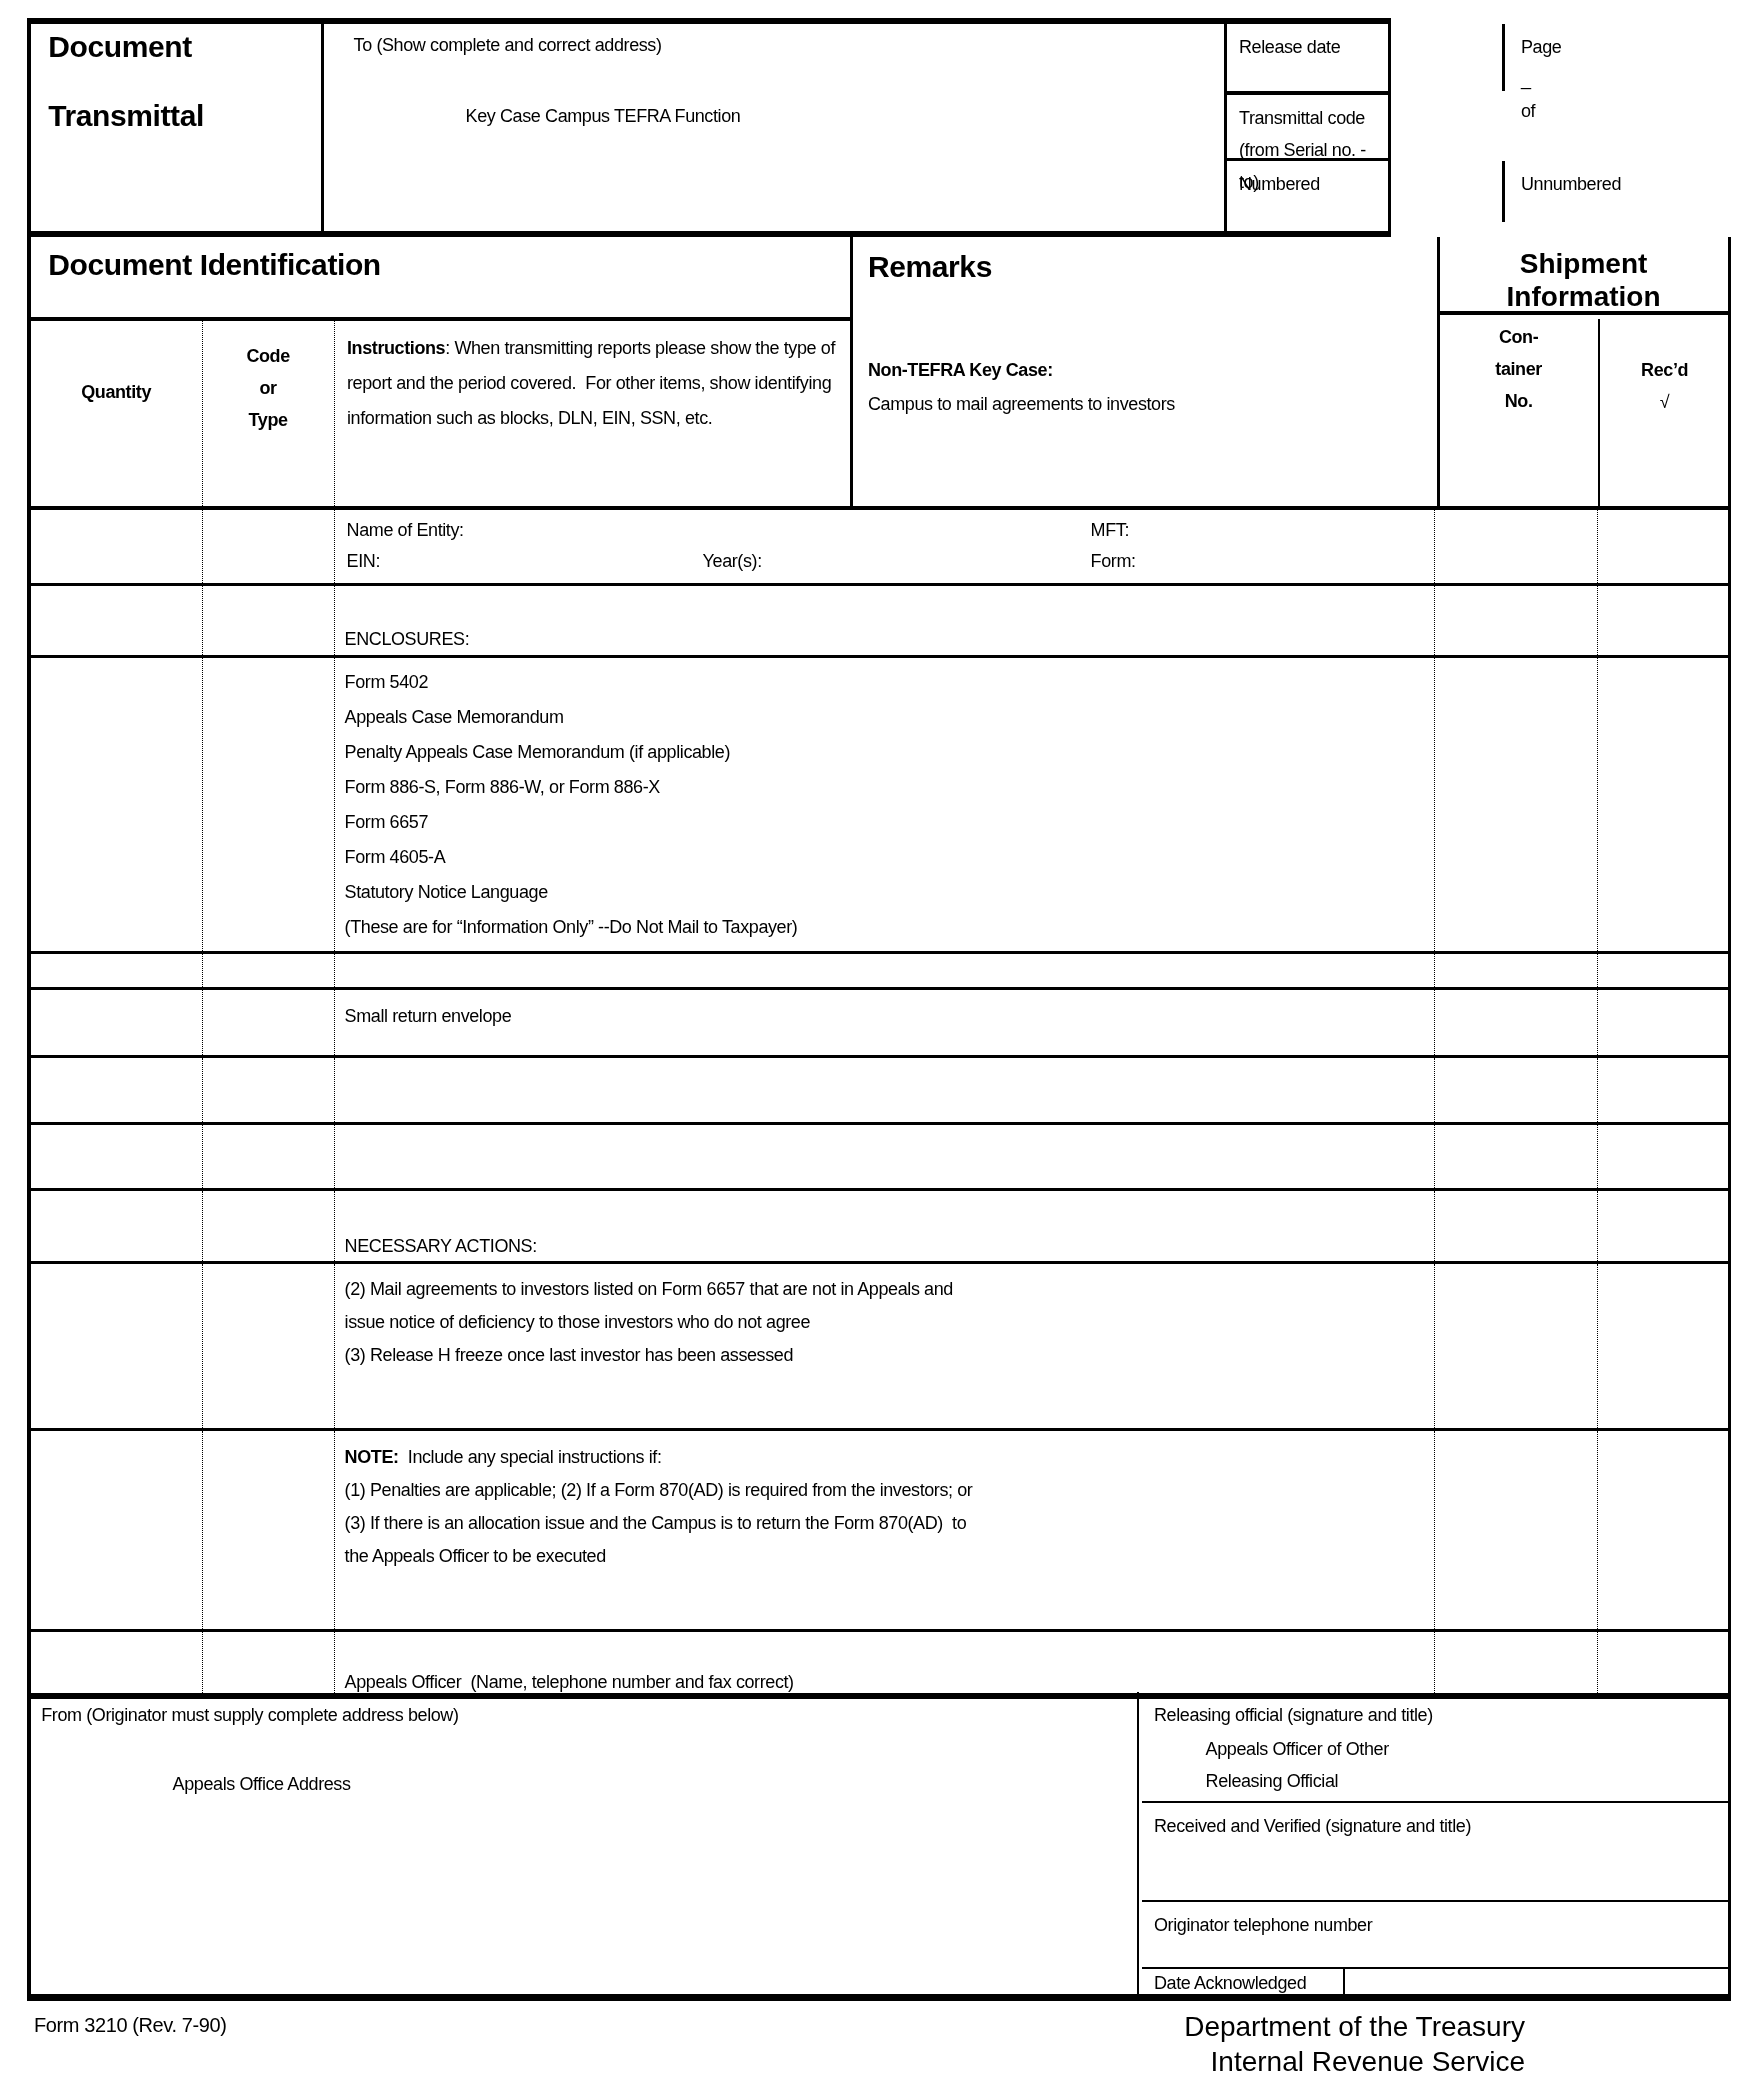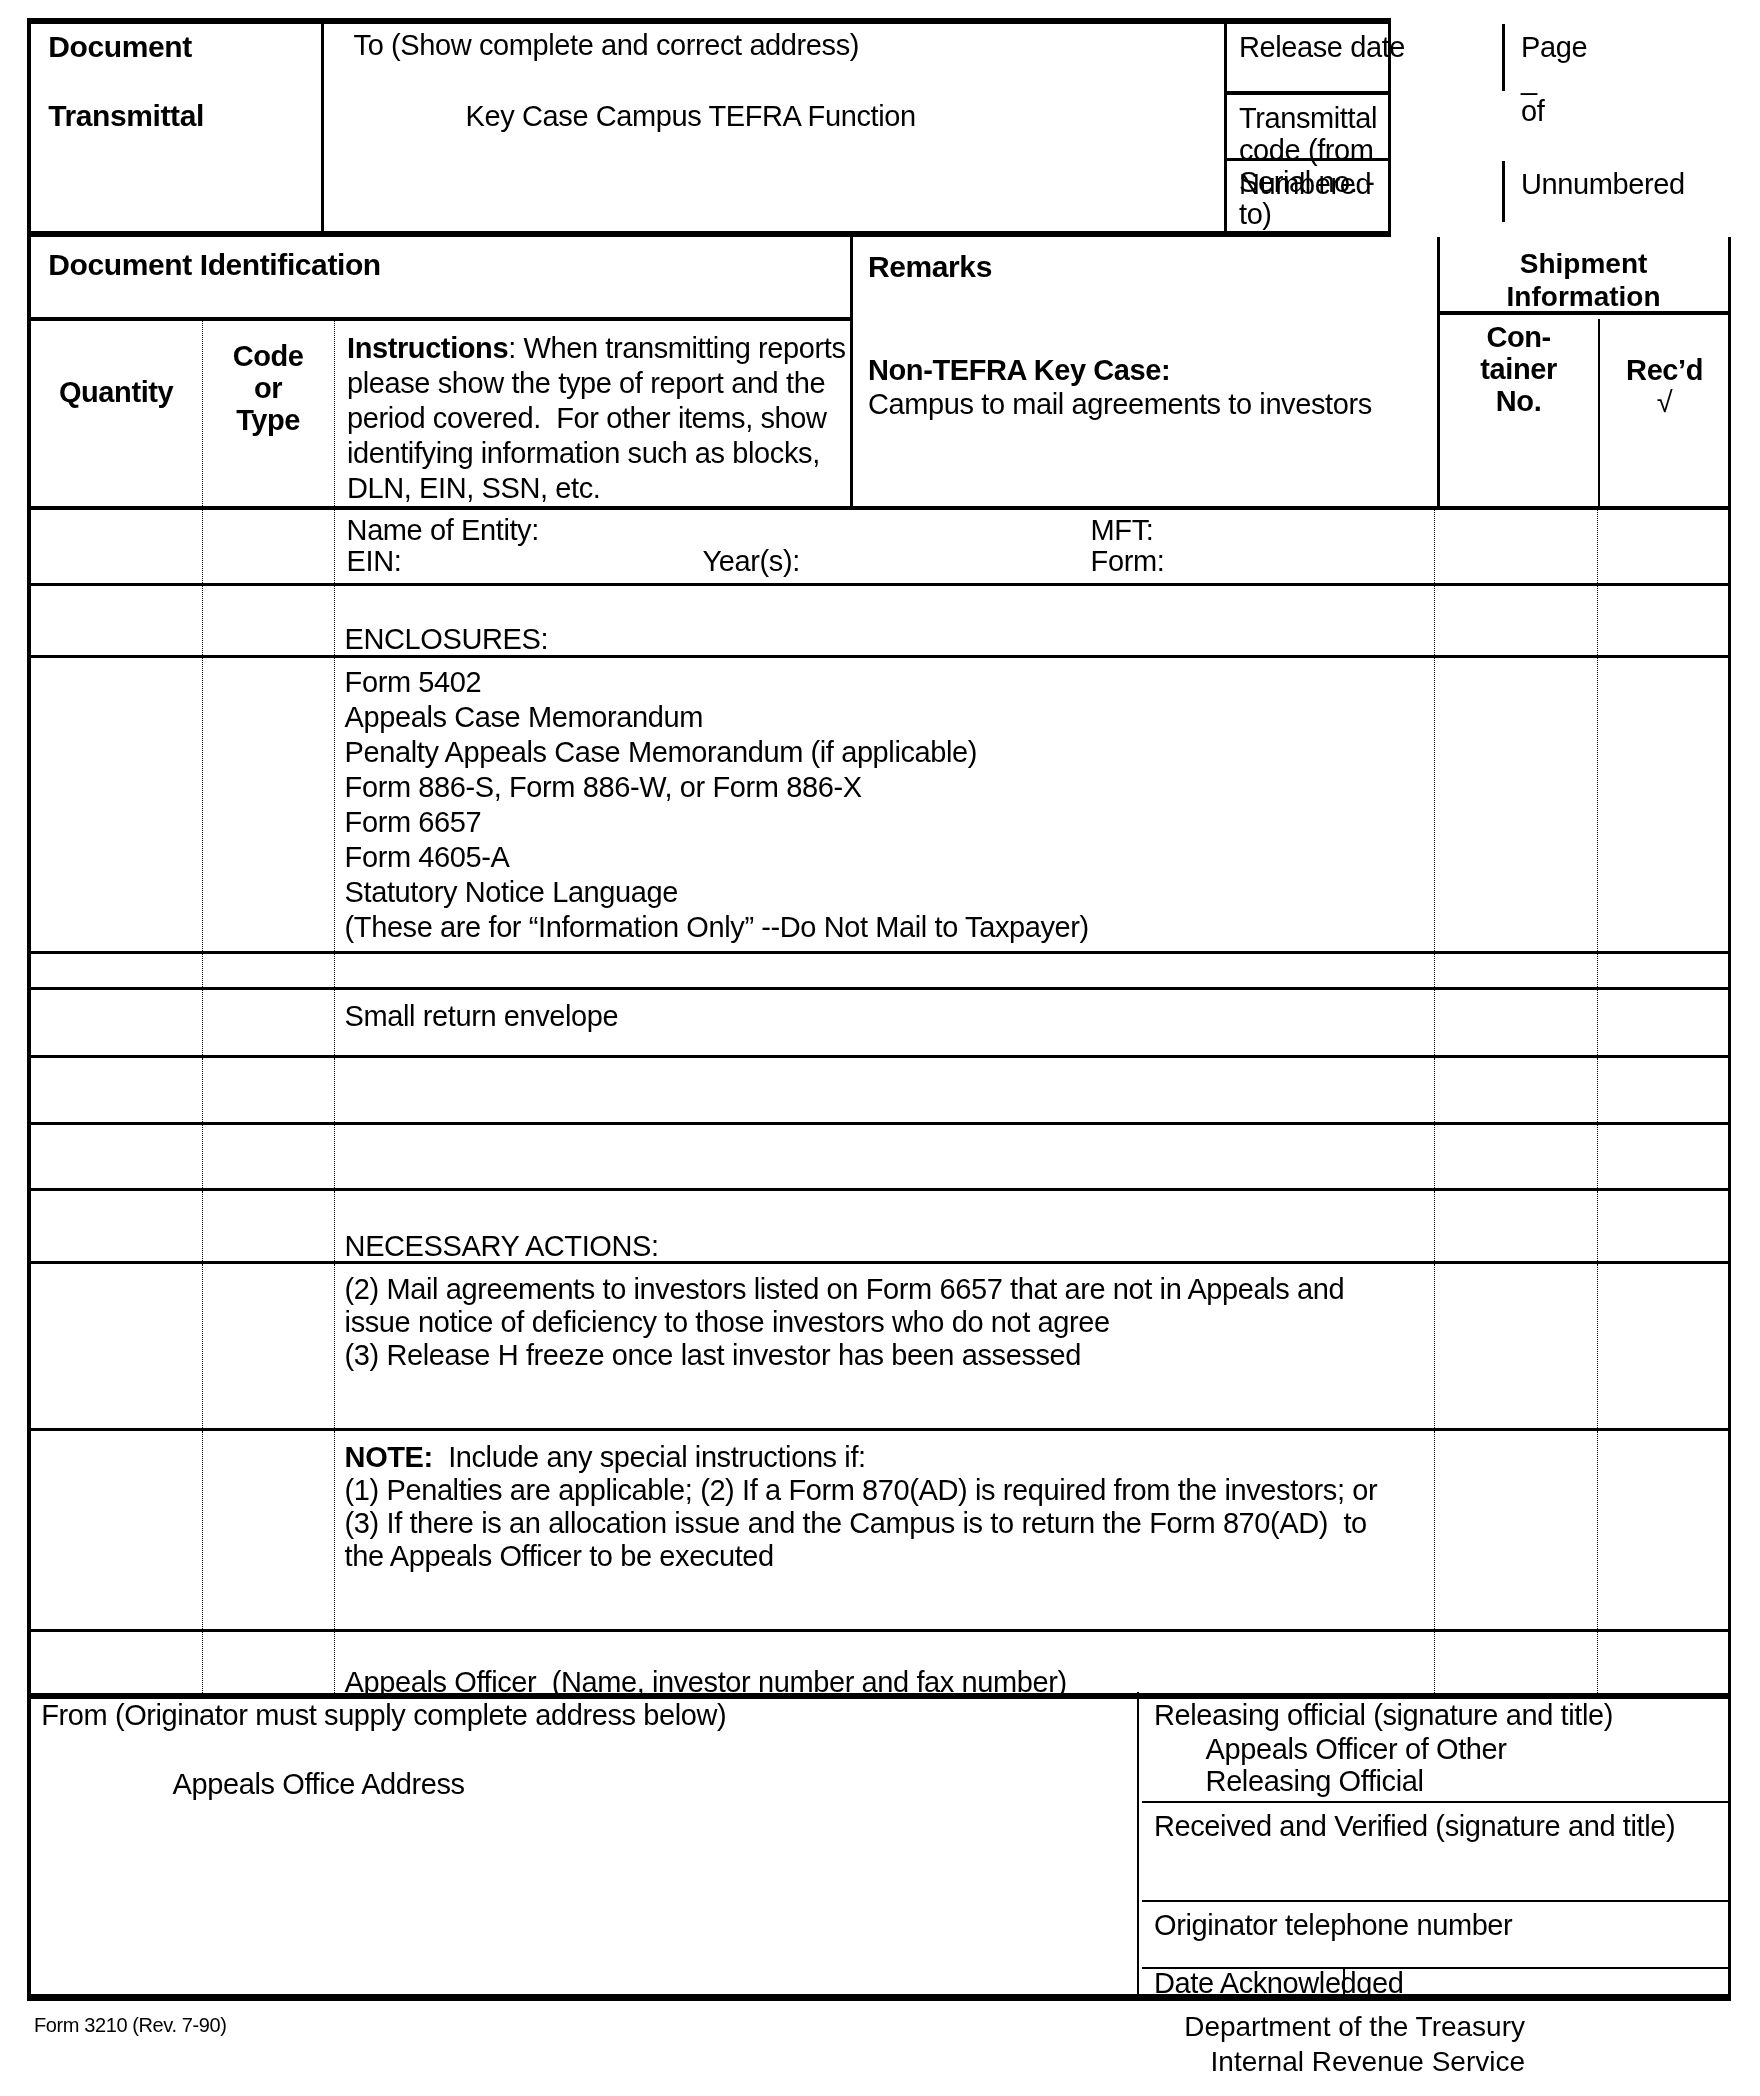--- a/index.html
+++ b/index.html
@@ -2,21 +2,21 @@
 <html style="font-size:14px"><head>
 <meta charset="utf-8">
 <style>
   * { box-sizing: border-box; margin: 0; padding: 0; }
   html,body { background:#fff; }
   body {
     width: 1761px; height: 2096px; position: relative;
     font-family: "Liberation Sans", sans-serif; color:#000;
   }
   .abs { position:absolute; }
-  .txt { font-size:29px; letter-spacing:-0.4px; white-space:pre-wrap; line-height:32px; }
+  .txt { font-size:18px; letter-spacing:-0.4px; white-space:pre-wrap; line-height:32px; }
   .b { font-weight:bold; }
   .big { font-size:30px; }
 
   
   .sheet { position:absolute; left:26.6px; top:17.7px; width:1704px; height:1983px; }
 
   
   .top { position:absolute; left:0; top:0; width:1364px; height:219px;
          border:3.5px solid #000; border-top-width:6.2px; border-left-width:4.4px; border-bottom-width:6.2px; }
   .doc-cell { position:absolute; left:0; top:0; bottom:0; width:293px; border-right:3.5px solid #000; }
@@ -261,21 +261,21 @@
         <div class="txt lh37">(3) If there is an allocation issue and the Campus is to return the Form 870(AD)  to</div>
         <div class="txt lh37">the Appeals Officer to be executed</div>
       </div>
     </div>
 
     <div class="row rK">
       <i class="vl v1"></i>
         <i class="vl v2"></i>
         <i class="vl v3"></i>
         <i class="vl v4"></i>
-      <div class="cc txt" style="top:34px">Appeals Officer  (Name, investor number and fax number)</div>
+      <div class="cc txt" style="top:34px">Appeals Officer  (Name, telephone number and fax correct)</div>
     </div>
 
   </div>
 
   <div class="bottom">
     <div class="from-cell">
       <div class="from-lbl txt">From (Originator must supply complete address below)</div>
       <div class="from-val txt">Appeals Office Address</div>
     </div>
     <div class="bstack">

